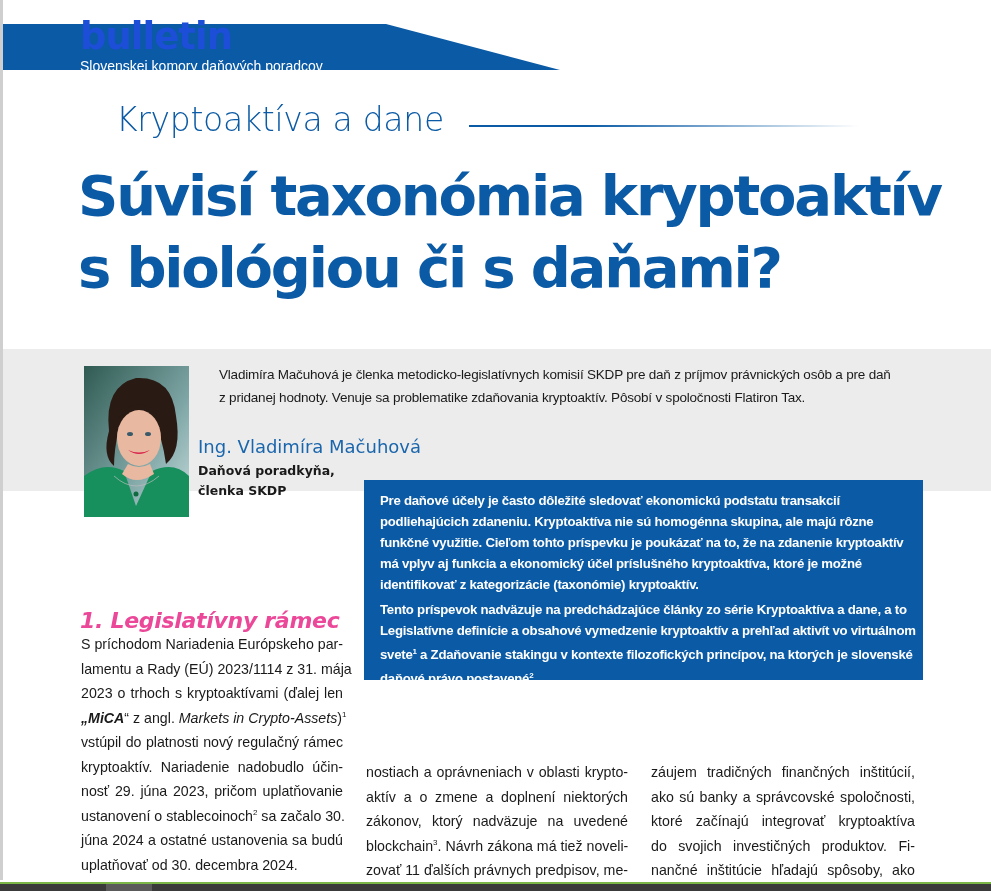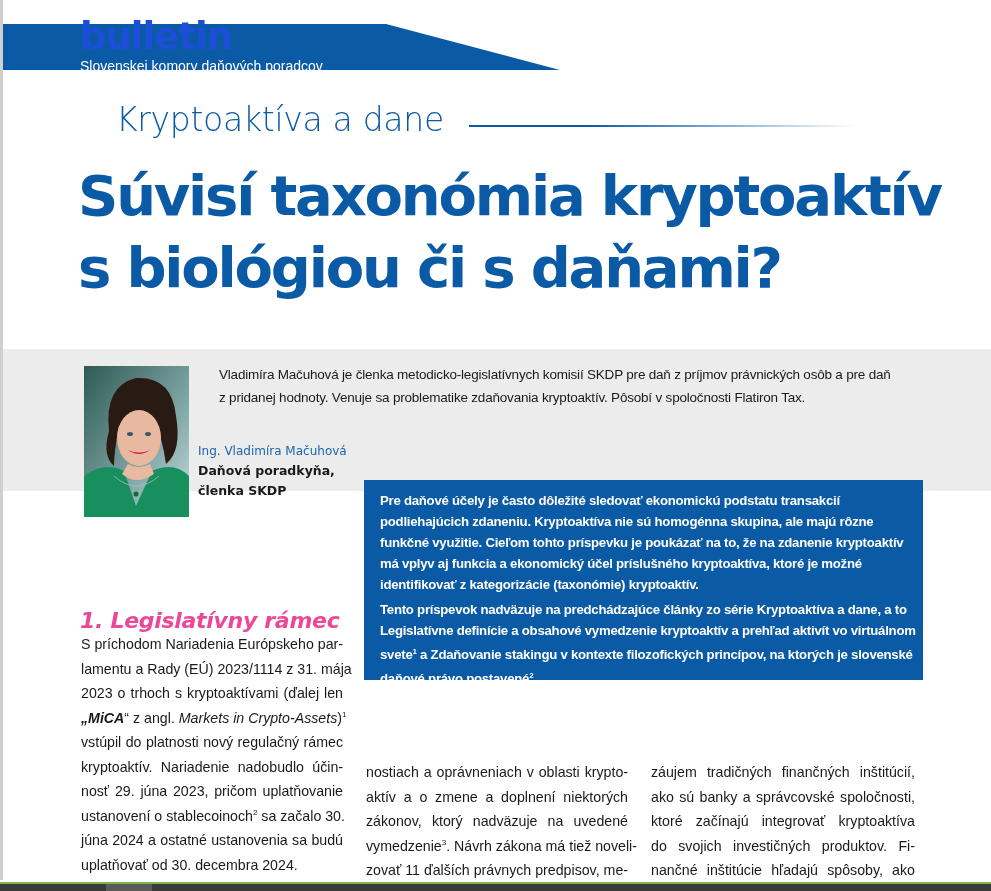--- a/index.html
+++ b/index.html
@@ -18,21 +18,21 @@
     .kicker { position: absolute; left: 80px; top: 103px; font-family: "DejaVu Sans", sans-serif; font-weight: 200; font-size: 33px; color: #0a5aa5; letter-spacing: -0.3px; line-height: 1; font-stretch: condensed; margin-left: 36px; }
     .kicker-line { position: absolute; left: 469px; top: 125px; width: 390px; height: 2px; background: linear-gradient(to right, #0a5aa5 0%, #0a5aa5 30%, rgba(10,90,165,0) 100%); }
 
     
     .headline { position: absolute; left: 78px; top: 160px; font-family: "DejaVu Sans", sans-serif; font-weight: bold; font-size: 56px; line-height: 72px; color: #0a5aa5; letter-spacing: -2.2px; }
 
     
     .author-band { position: absolute; left: 3px; top: 349px; width: 988px; height: 142px; background: #ececec; }
     .photo { position: absolute; left: 84px; top: 366px; width: 105px; height: 151px; overflow: hidden; background: #1e8a5e; }
     .author-bio { position: absolute; left: 219px; top: 363px; width: 700px; font-family: "Liberation Sans", sans-serif; font-size: 13.5px; line-height: 23px; color: #1a1a1a; letter-spacing: -0.2px; }
-    .author-name { position: absolute; left: 198px; top: 436px; font-family: "DejaVu Sans", sans-serif; font-size: 12px; color: #1a66ad; margin-top: 8px; }
+    .author-name { position: absolute; left: 198px; top: 436px; font-family: "DejaVu Sans", sans-serif; font-size: 18px; color: #1a66ad; }
     .author-role { position: absolute; left: 198px; top: 461px; font-family: "DejaVu Sans", sans-serif; font-weight: bold; font-size: 12.5px; line-height: 20px; color: #1a1a1a; }
 
     
     .abstract { position: absolute; left: 364px; top: 480px; width: 559px; height: 200px; background: #0a5aa5; color: #ffffff; padding: 10px 4px 0 16px; }
     .abstract p { font-family: "Liberation Sans", sans-serif; font-weight: bold; font-size: 13.2px; line-height: 21px; letter-spacing: -0.25px; }
     .abstract p + p { margin-top: 4px; }
     .abstract sup { font-size: 8px; }
     .footnotes { margin-top: 13px; font-size: 10.5px; line-height: 21px; }
     .footnotes .fn { display: flex; }
     .footnotes .fn-num { width: 18px; }
@@ -135,21 +135,21 @@
   <span class="line">júna 2024 a ostatné ustanovenia sa budú</span>
   <span class="line last">uplatňovať od 30. decembra 2024.</span>
   <span class="line">Nariadenie MiCA prináša nové pravidlá</span>
 
 </div>
 
 <div class="col col2">
   <span class="line">nostiach a oprávneniach v oblasti krypto-</span>
   <span class="line">aktív a o zmene a doplnení niektorých</span>
   <span class="line">zákonov, ktorý nadväzuje na uvedené</span>
-  <span class="line"><span>vymedzenie</span><sup>3</sup><span>. Návrh zákona má tiež noveli-</span></span>
+  <span class="line"><span>blockchain</span><sup>3</sup><span>. Návrh zákona má tiež noveli-</span></span>
   <span class="line">zovať 11 ďalších právnych predpisov, me-</span>
   <span class="line"><span>dzi nimi aj zákon o účtovníctve</span><sup>4</sup><span> a zákon</span></span>
 </div>
 
 <div class="col col3">
   <span class="line">záujem tradičných finančných inštitúcií,</span>
   <span class="line">ako sú banky a správcovské spoločnosti,</span>
   <span class="line">ktoré začínajú integrovať kryptoaktíva</span>
   <span class="line">do svojich investičných produktov. Fi-</span>
   <span class="line">nančné inštitúcie hľadajú spôsoby, ako</span>

